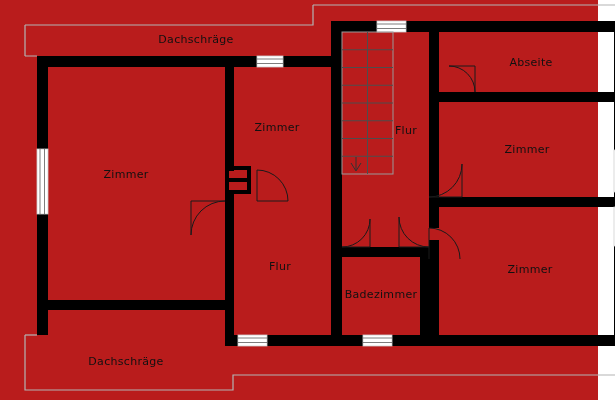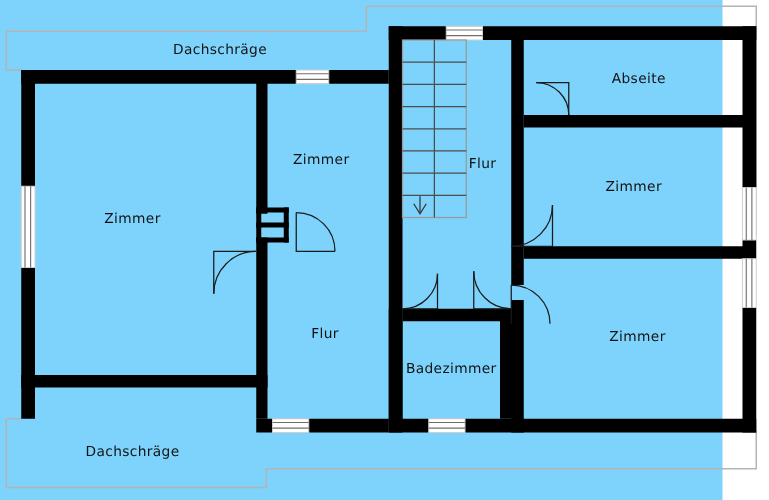--- a/index.html
+++ b/index.html
@@ -10,21 +10,22 @@
   body {
     width: 615px;
     height: 400px;
     overflow: hidden;
     font-family: "DejaVu Sans", "Liberation Sans", sans-serif;
   }
   #floorplan-root {
     position: relative;
     width: 578px;
     height: 400px;
-    background: #7dd3fc;
+    background: #b91c1c;
+    padding-left: 20px;
   }
   #floorplan-svg {
     display: block;
     width: 615px;
     height: 400px;
   }
   .room-label {
     font-family: "DejaVu Sans", "Liberation Sans", sans-serif;
     font-size: 11px;
     fill: #111111;

